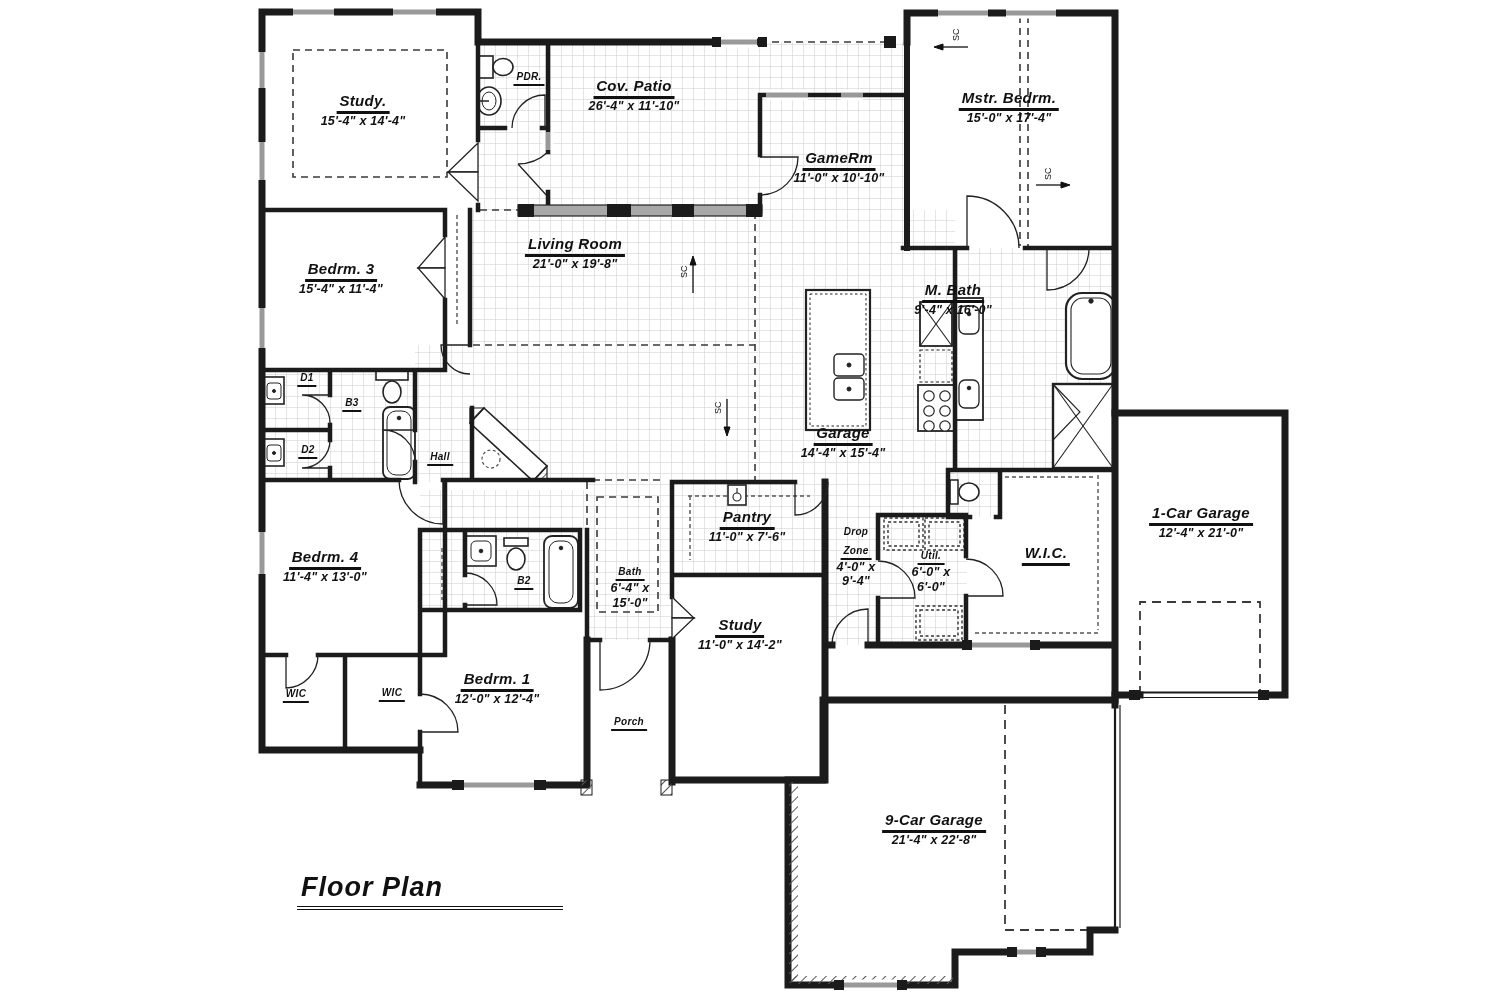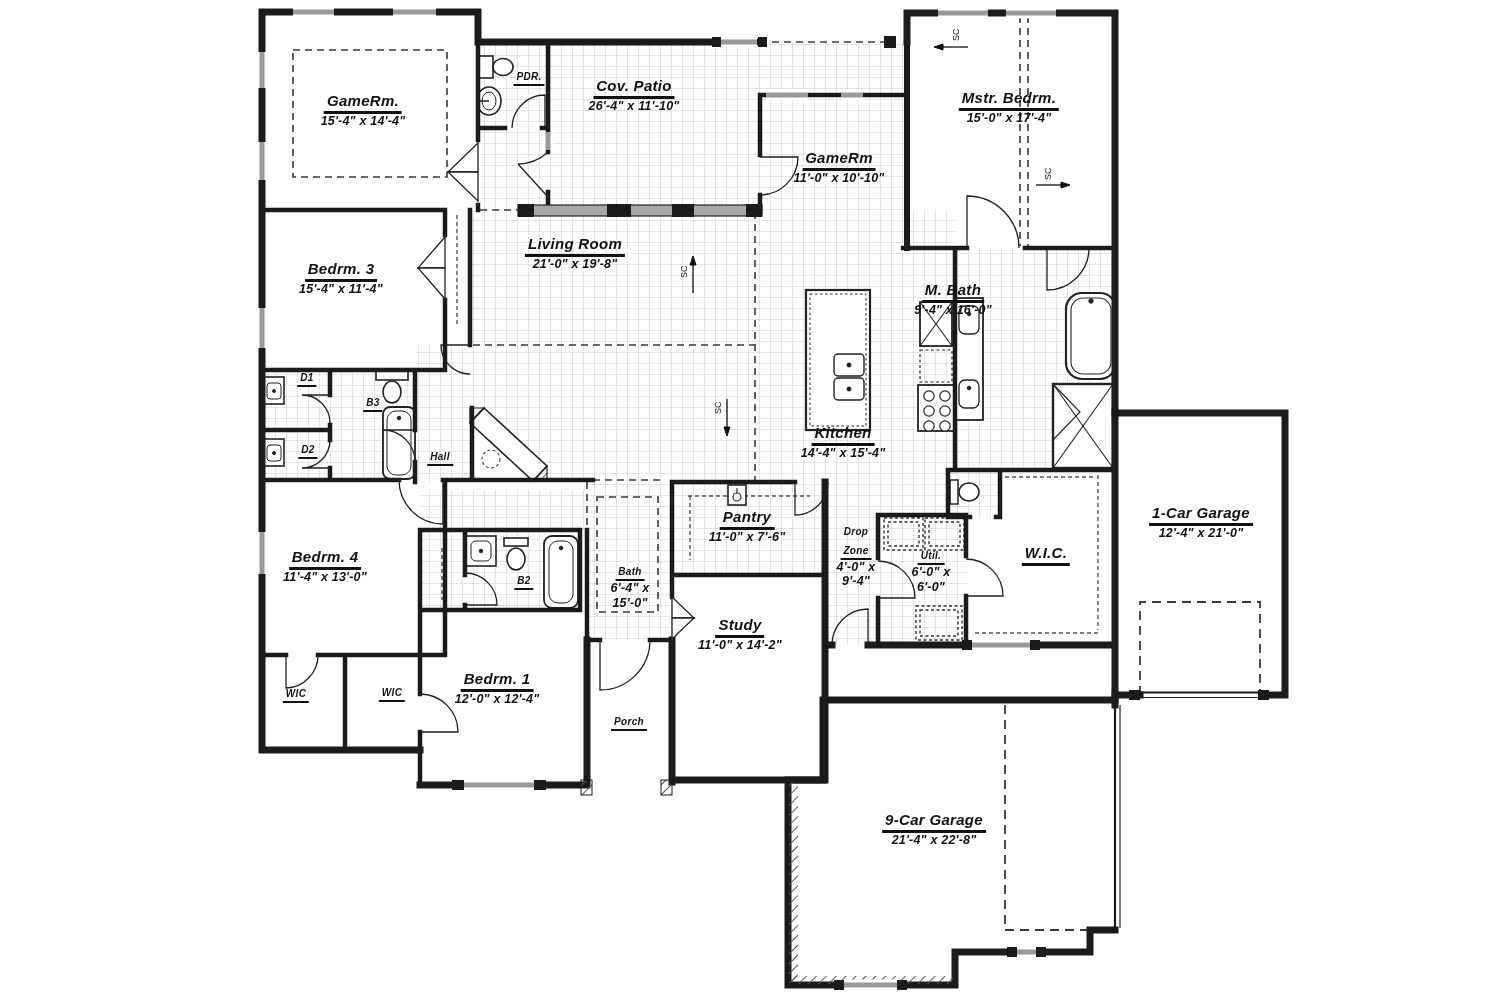--- a/index.html
+++ b/index.html
@@ -345,21 +345,21 @@
     <line x1="968" y1="47" x2="941" y2="47" stroke-width="1.3"></line>
     <polygon points="934,47 943,44 943,50"></polygon>
     <text transform="rotate(-90 959 41)" x="959" y="41" stroke="none">SC</text>
     <line x1="1036" y1="185" x2="1063" y2="185" stroke-width="1.3"></line>
     <polygon points="1070,185 1061,182 1061,188"></polygon>
     <text transform="rotate(-90 1051 180)" x="1051" y="180" stroke="none">SC</text>
   </g>
 </svg>
 
 <div class="rl" style="left:363px;top:92px">
-  <span class="rn">GameRm.</span><span class="rd">15'-4" x 14'-4"</span>
+  <span class="rn">Study.</span><span class="rd">15'-4" x 14'-4"</span>
 </div>
 <div class="rl sm" style="left:529px;top:66px">
   <span class="rn">PDR.</span>
 </div>
 <div class="rl" style="left:634px;top:77px">
   <span class="rn">Cov. Patio</span><span class="rd">26'-4" x 11'-10"</span>
 </div>
 <div class="rl" style="left:1009px;top:89px">
   <span class="rn">Mstr. Bedrm.</span><span class="rd">15'-0" x 17'-4"</span>
 </div>
@@ -368,34 +368,34 @@
 </div>
 <div class="rl" style="left:575px;top:235px">
   <span class="rn">Living Room</span><span class="rd">21'-0" x 19'-8"</span>
 </div>
 <div class="rl" style="left:341px;top:260px">
   <span class="rn">Bedrm. 3</span><span class="rd">15'-4" x 11'-4"</span>
 </div>
 <div class="rl sm" style="left:307px;top:367px">
   <span class="rn">D1</span>
 </div>
-<div class="rl sm" style="left:373px;top:392px">
+<div class="rl sm" style="left:352px;top:392px">
   <span class="rn">B3</span>
 </div>
 <div class="rl sm" style="left:308px;top:439px">
   <span class="rn">D2</span>
 </div>
 <div class="rl sm" style="left:440px;top:446px">
   <span class="rn">Hall</span>
 </div>
 <div class="rl" style="left:953px;top:281px">
   <span class="rn">M. Bath</span><span class="rd">9'-4" x 16'-0"</span>
 </div>
 <div class="rl" style="left:843px;top:424px">
-  <span class="rn">Kitchen</span><span class="rd">14'-4" x 15'-4"</span>
+  <span class="rn">Garage</span><span class="rd">14'-4" x 15'-4"</span>
 </div>
 <div class="rl" style="left:325px;top:548px">
   <span class="rn">Bedrm. 4</span><span class="rd">11'-4" x 13'-0"</span>
 </div>
 <div class="rl sm" style="left:524px;top:570px">
   <span class="rn">B2</span>
 </div>
 <div class="rl sm" style="left:630px;top:561px">
   <span class="rn">Bath</span>
   <span class="rd">6'-4" x</span>
@@ -433,14 +433,17 @@
 <div class="rl sm" style="left:629px;top:711px">
   <span class="rn">Porch</span>
 </div>
 <div class="rl" style="left:740px;top:616px">
   <span class="rn">Study</span><span class="rd">11'-0" x 14'-2"</span>
 </div>
 <div class="rl" style="left:934px;top:811px">
   <span class="rn">9-Car Garage</span><span class="rd">21'-4" x 22'-8"</span>
 </div>
 
+<div class="title-label" style="left:297px;top:872px">
+  <span class="tn">Floor Plan</span>
+</div>
 
 </div>
 
 </body></html>

